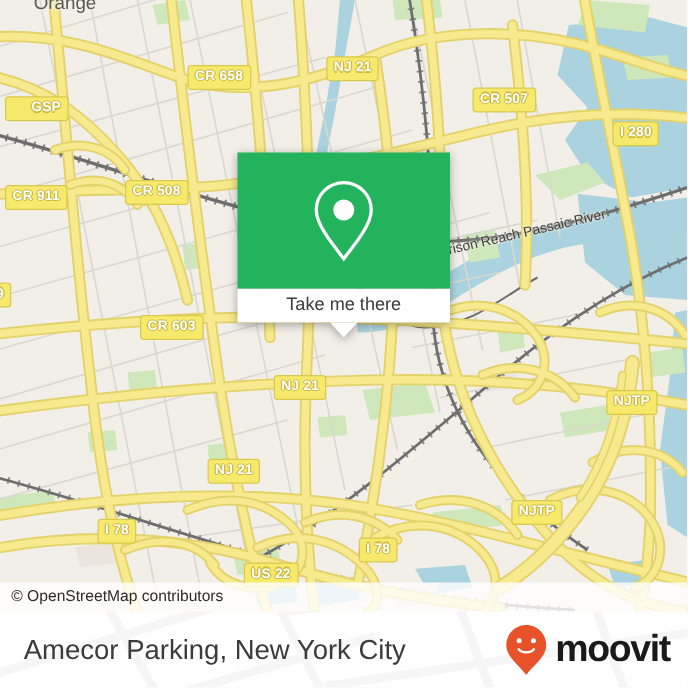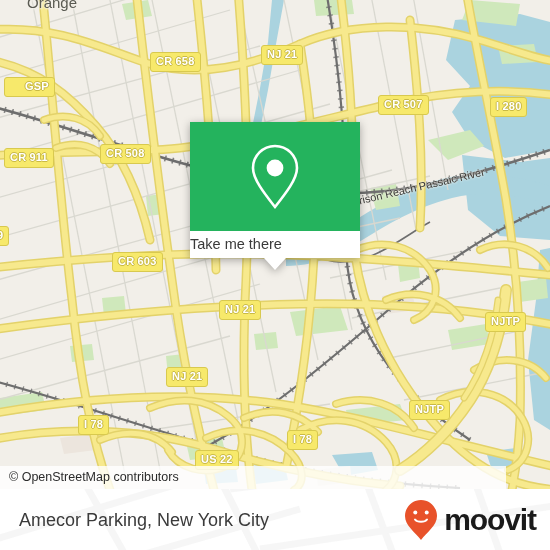--- a/index.html
+++ b/index.html
@@ -65,21 +65,21 @@
     font-size: 11px;
     white-space: nowrap;
     text-shadow: 0 0 3px #f4f1eb, 0 0 2px #f4f1eb;
   }
 
   
   #attribution {
     position: absolute;
     left: 0;
     top: 466px;
-    width: 506px;
+    width: 550px;
     height: 23px;
     background: rgba(255,255,255,0.80);
     display: flex;
     align-items: center;
     box-sizing: border-box;
     padding-left: 9px;
   }
   #attribution-text {
     font-size: 12.5px;
     color: #2b2b2b;
@@ -103,20 +103,21 @@
     justify-content: center;
     box-sizing: border-box;
   }
   #callout-footer {
     position: relative;
     width: 170px;
     height: 27px;
     background: #ffffff;
     display: flex;
     align-items: center;
+    justify-content: center;
     box-sizing: border-box;
   }
   #callout-footer-label {
     font-size: 14.5px;
     color: #3a3a3a;
     line-height: 1;
   }
   #callout-tail {
     position: absolute;
     left: 50%;
@@ -145,21 +146,21 @@
     height: 140px;
     opacity: 0.5;
   }
   #bottom-title {
     position: absolute;
     left: 19px;
     top: 0;
     height: 61px;
     display: flex;
     align-items: center;
-    font-size: 18px;
+    font-size: 22px;
     color: #3b3b3b;
     line-height: 1;
     white-space: nowrap;
   }
   #brand {
     position: absolute;
     right: 14px;
     top: 0;
     height: 61px;
     display: flex;
@@ -355,21 +356,21 @@
       <g fill="none" stroke-linecap="round">
         <path d="M506 290 C 502 330, 492 366, 470 400 C 450 430, 426 454, 400 470" stroke="#e3d26a" stroke-width="12"></path>
         <path d="M506 290 C 502 330, 492 366, 470 400 C 450 430, 426 454, 400 470" stroke="#f7e98d" stroke-width="9"></path>
         <path d="M498 300 C 494 336, 484 368, 464 398" stroke="#e3d26a" stroke-width="7"></path>
         <path d="M498 300 C 494 336, 484 368, 464 398" stroke="#f7e98d" stroke-width="4.5"></path>
       </g>
     </svg>
 
     <div class="shield" style="left:150px; top:52px;">CR 658</div>
     <div class="shield" style="left:261px; top:45px;">NJ 21</div>
-    <div class="shield" style="left:378px; top:70px;margin-top:25px;">CR 507</div>
+    <div class="shield" style="left:378px; top:70px;">CR 507</div>
     <div class="shield" style="left:490px; top:97px;">I 280</div>
     <div class="shield" style="left:4px; top:77px;padding-left:20px;">GSP</div>
     <div class="shield" style="left:4px; top:148px;">CR 911</div>
     <div class="shield" style="left:100px; top:144px;">CR 508</div>
     <div class="shield" style="left:-9px; top:226px;">9</div>
     <div class="shield" style="left:84px; top:252px;margin-left:28px;">CR 603</div>
     <div class="shield" style="left:219px; top:300px;">NJ 21</div>
     <div class="shield" style="left:485px; top:312px;">NJTP</div>
     <div class="shield" style="left:166px; top:367px;">NJ 21</div>
     <div class="shield" style="left:409px; top:400px;">NJTP</div>

